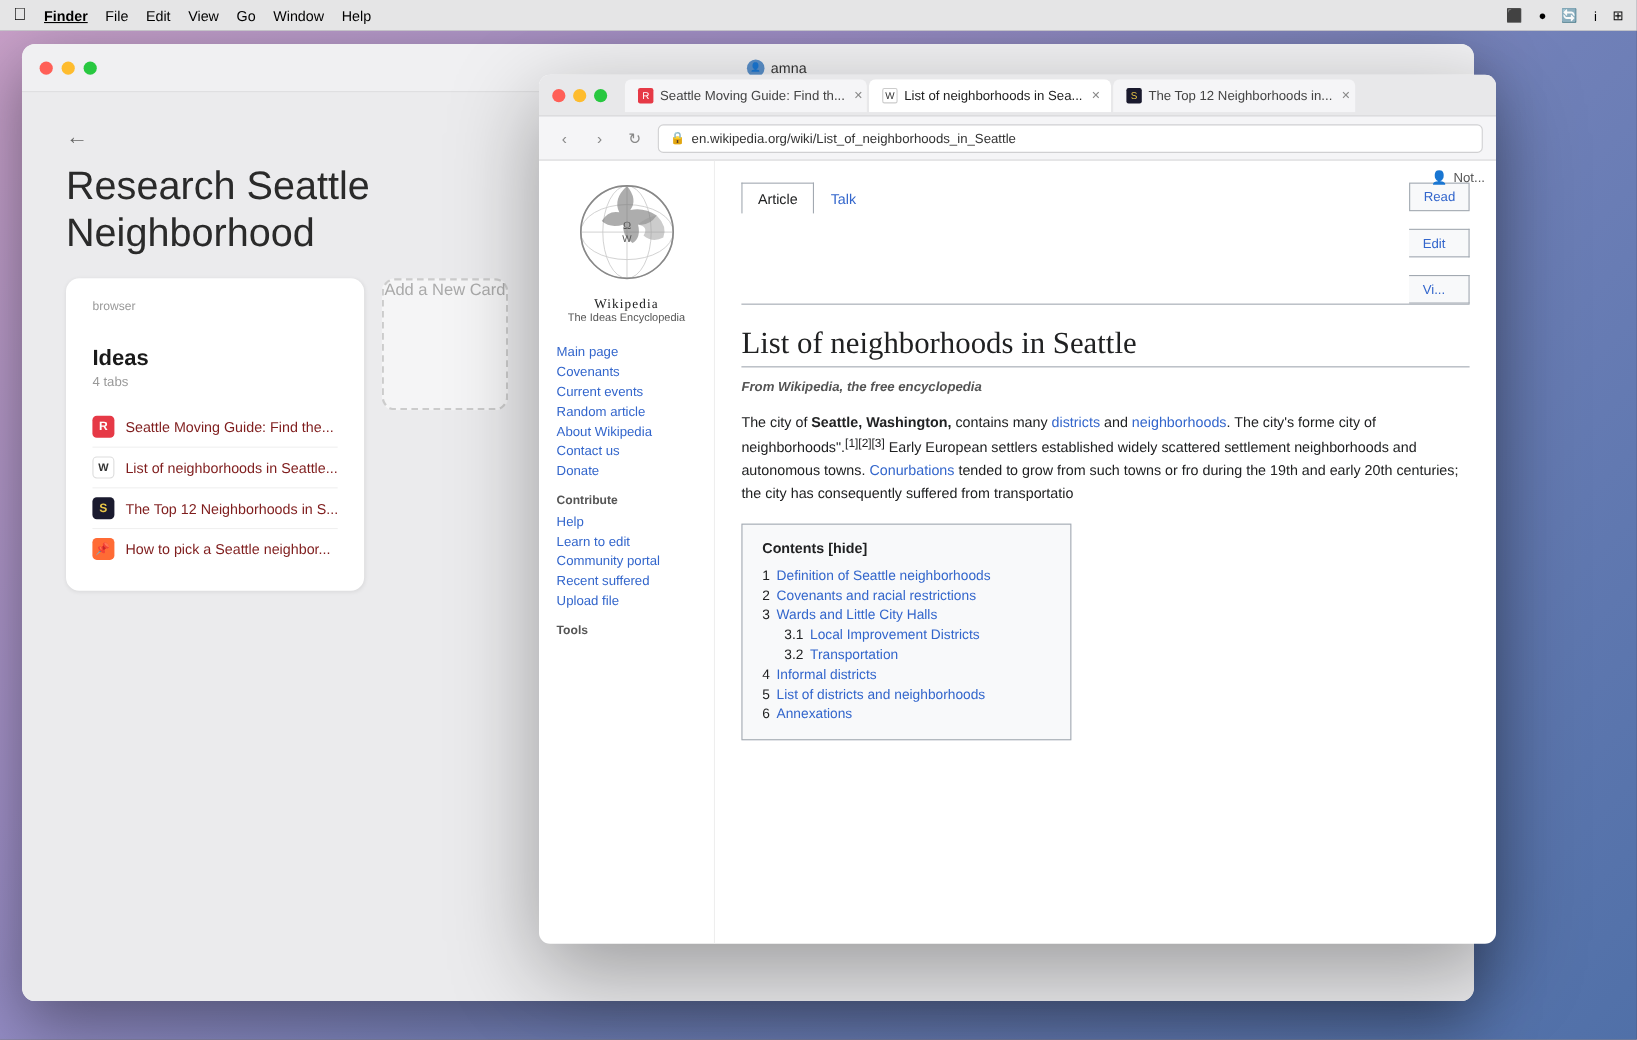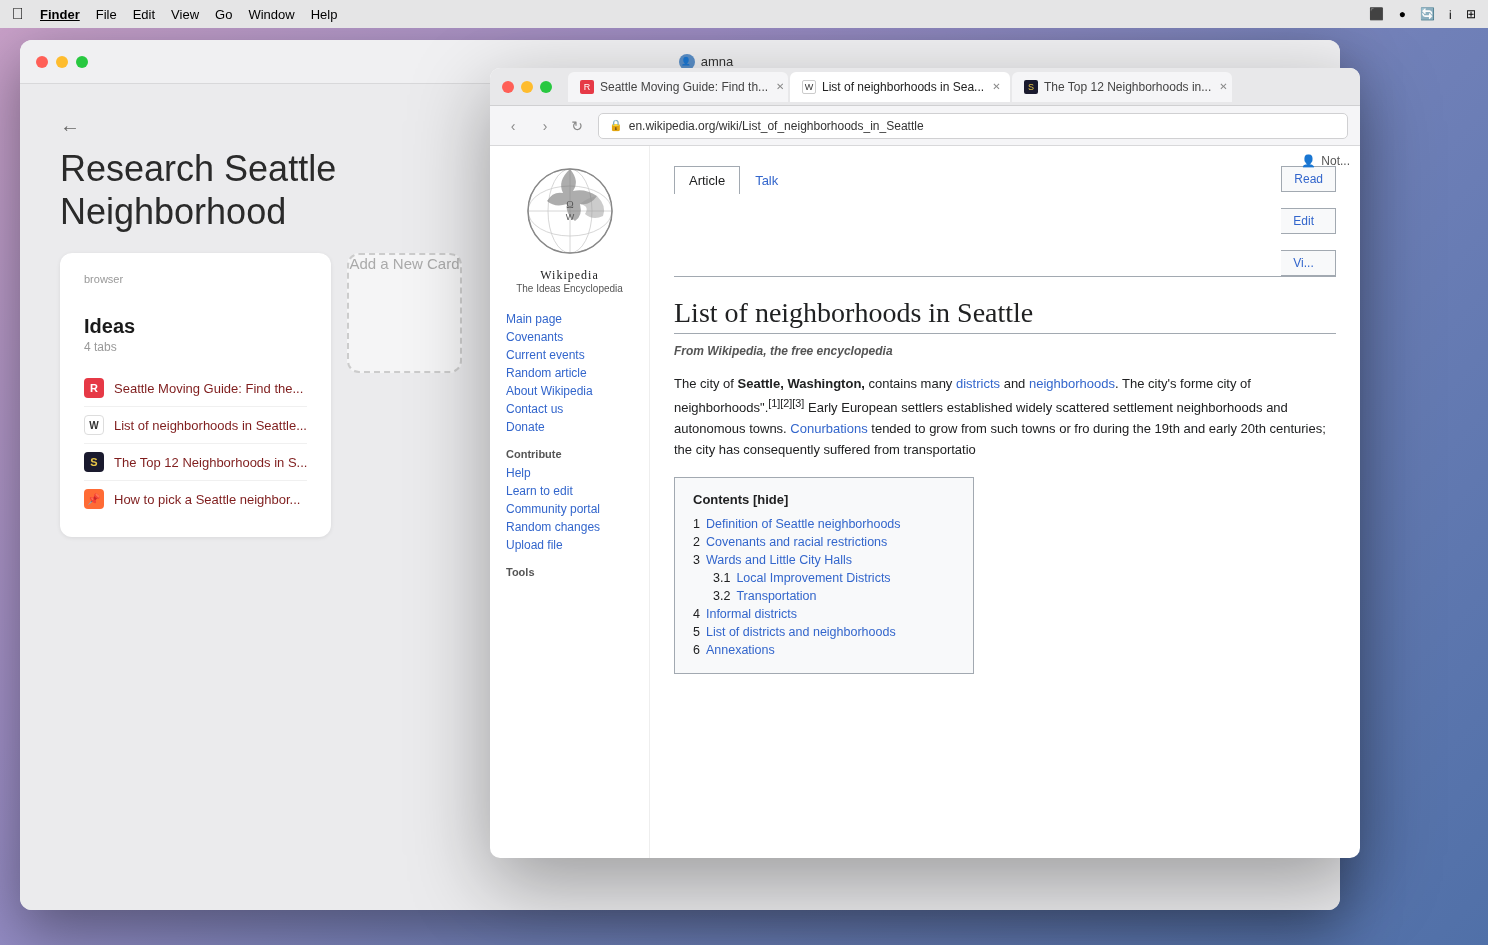--- a/index.html
+++ b/index.html
@@ -699,21 +699,21 @@
         <a class="wiki-nav-item">About Wikipedia</a>
         <a class="wiki-nav-item">Contact us</a>
         <a class="wiki-nav-item">Donate</a>
       </div>
 
       <div class="wiki-nav-section">
         <div class="wiki-nav-section-title">Contribute</div>
         <a class="wiki-nav-item">Help</a>
         <a class="wiki-nav-item">Learn to edit</a>
         <a class="wiki-nav-item">Community portal</a>
-        <a class="wiki-nav-item">Random changes</a>
+        <a class="wiki-nav-item">Recent suffered</a>
         <a class="wiki-nav-item">Upload file</a>
       </div>
 
       <div class="wiki-nav-section-title">Tools</div>
     </div>
 
     <div class="wiki-main">
 
       
       <div class="wiki-tabs">

